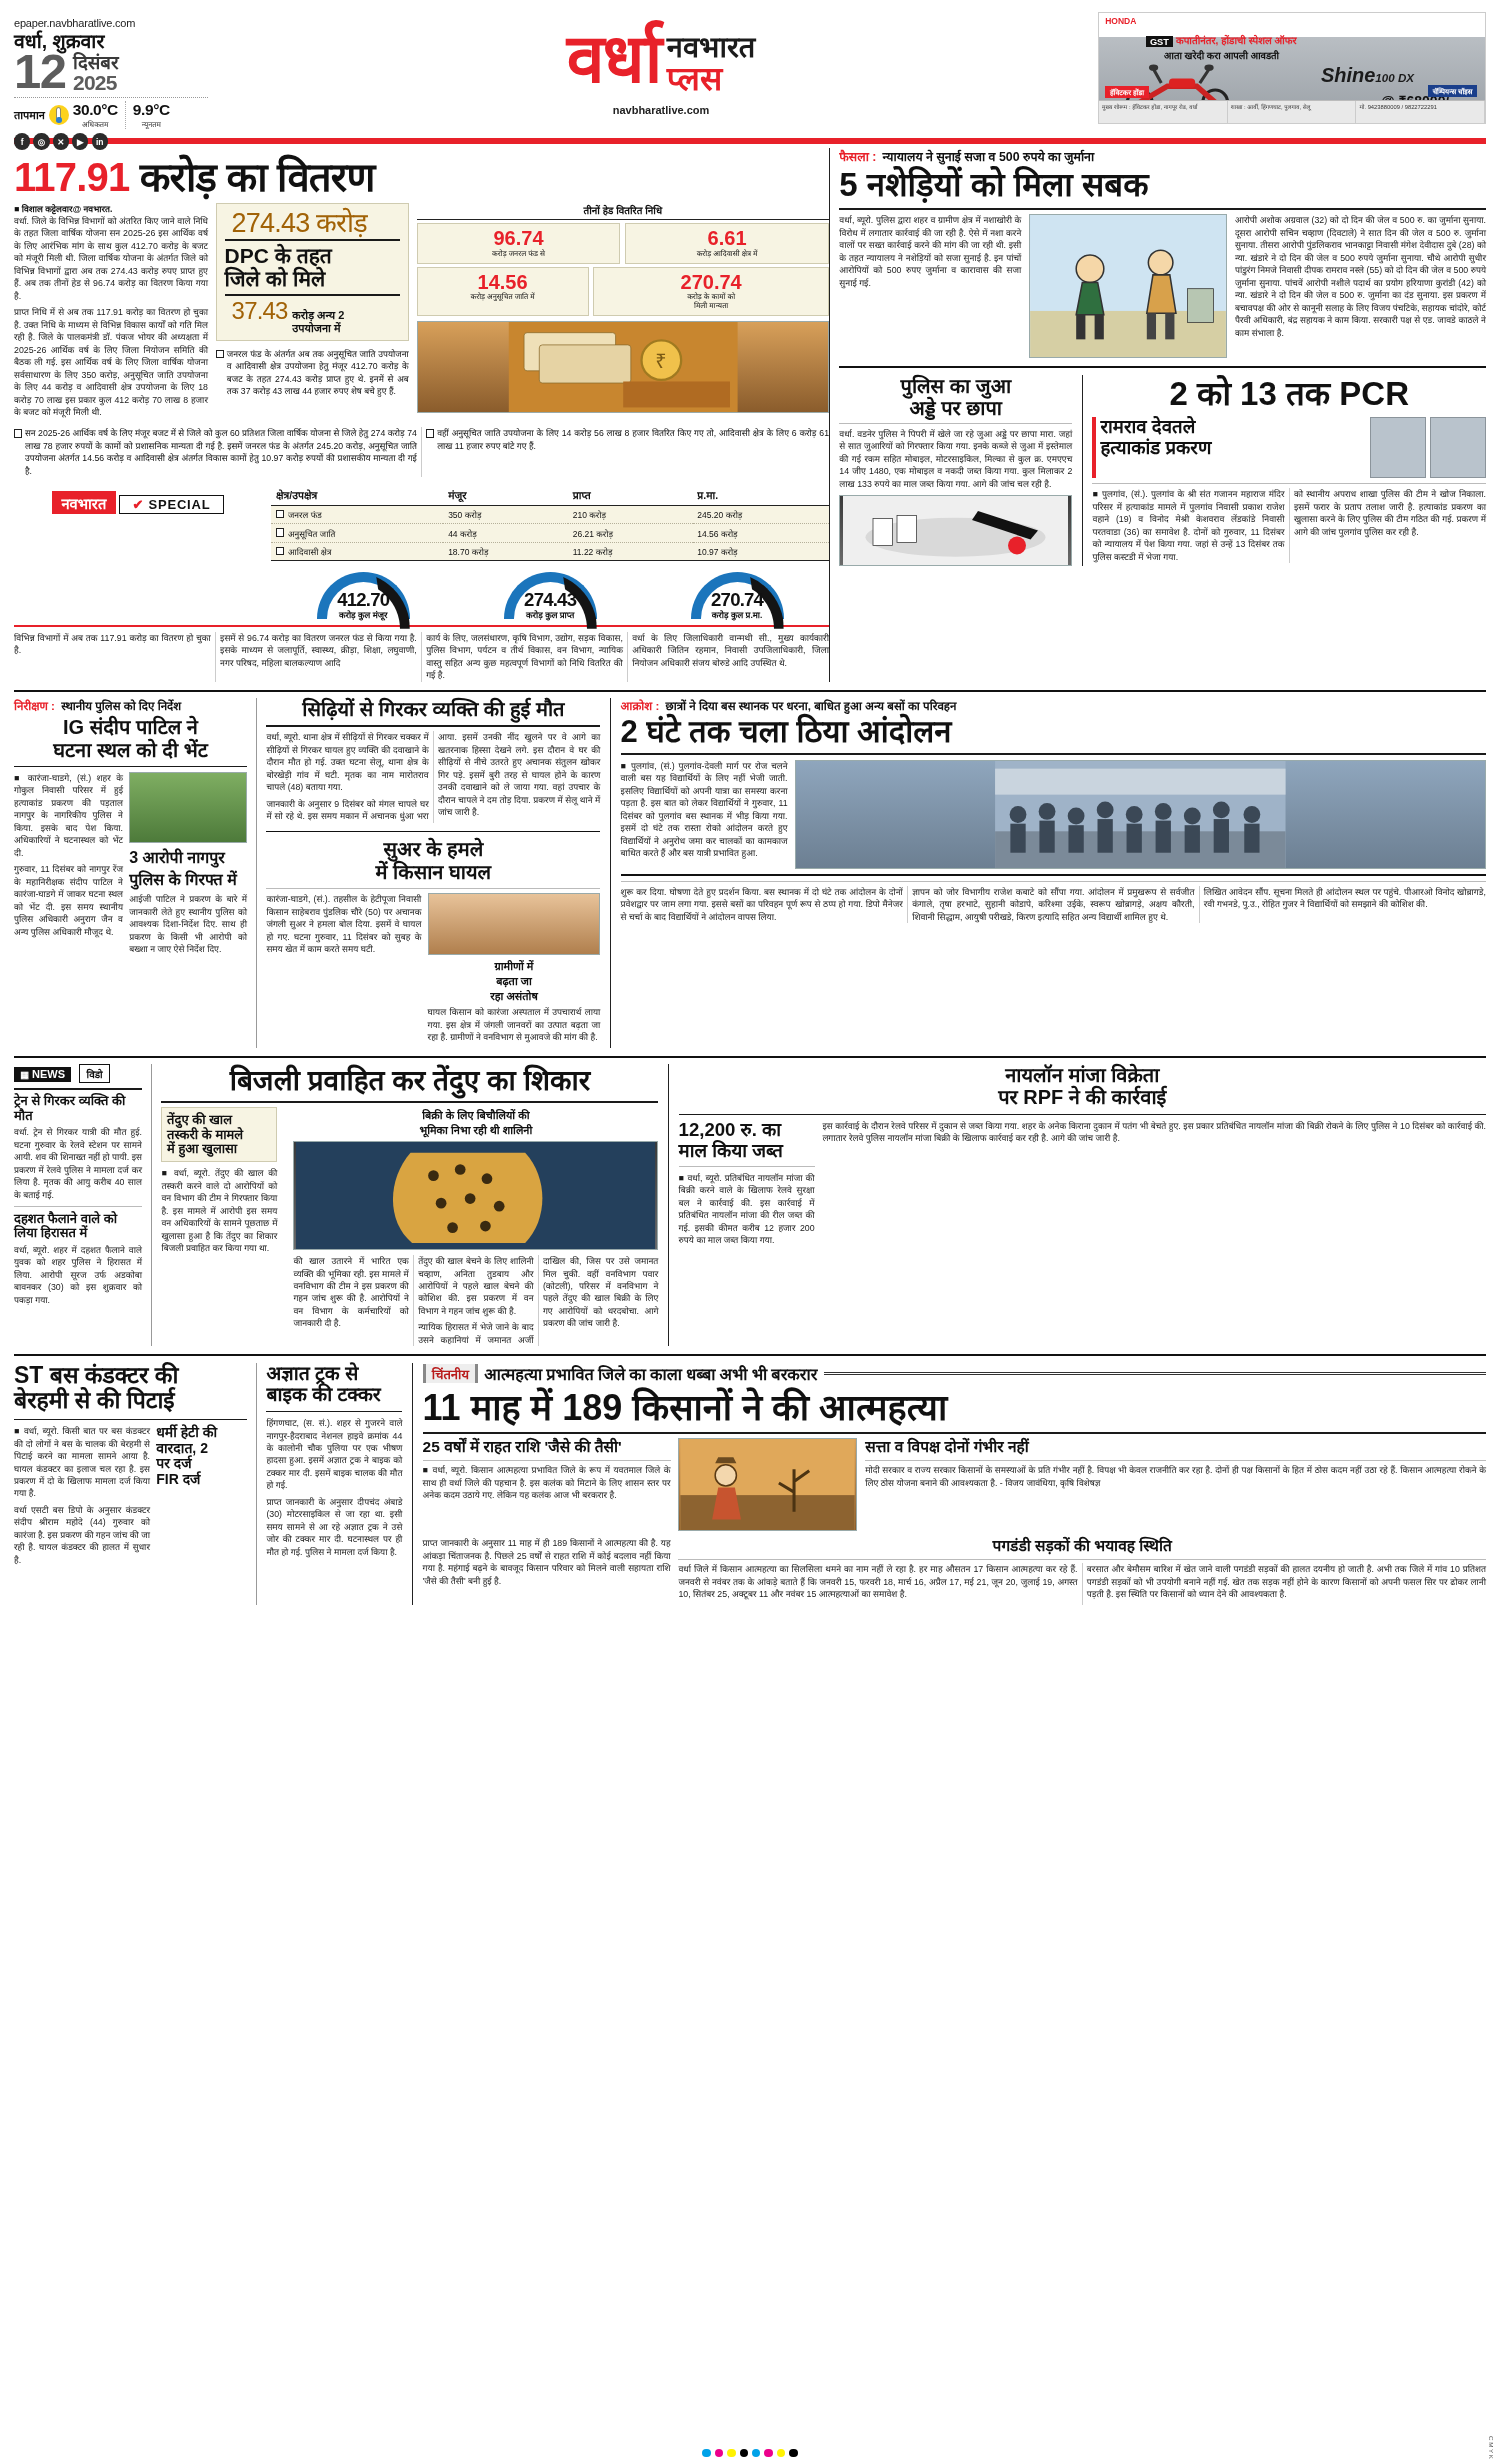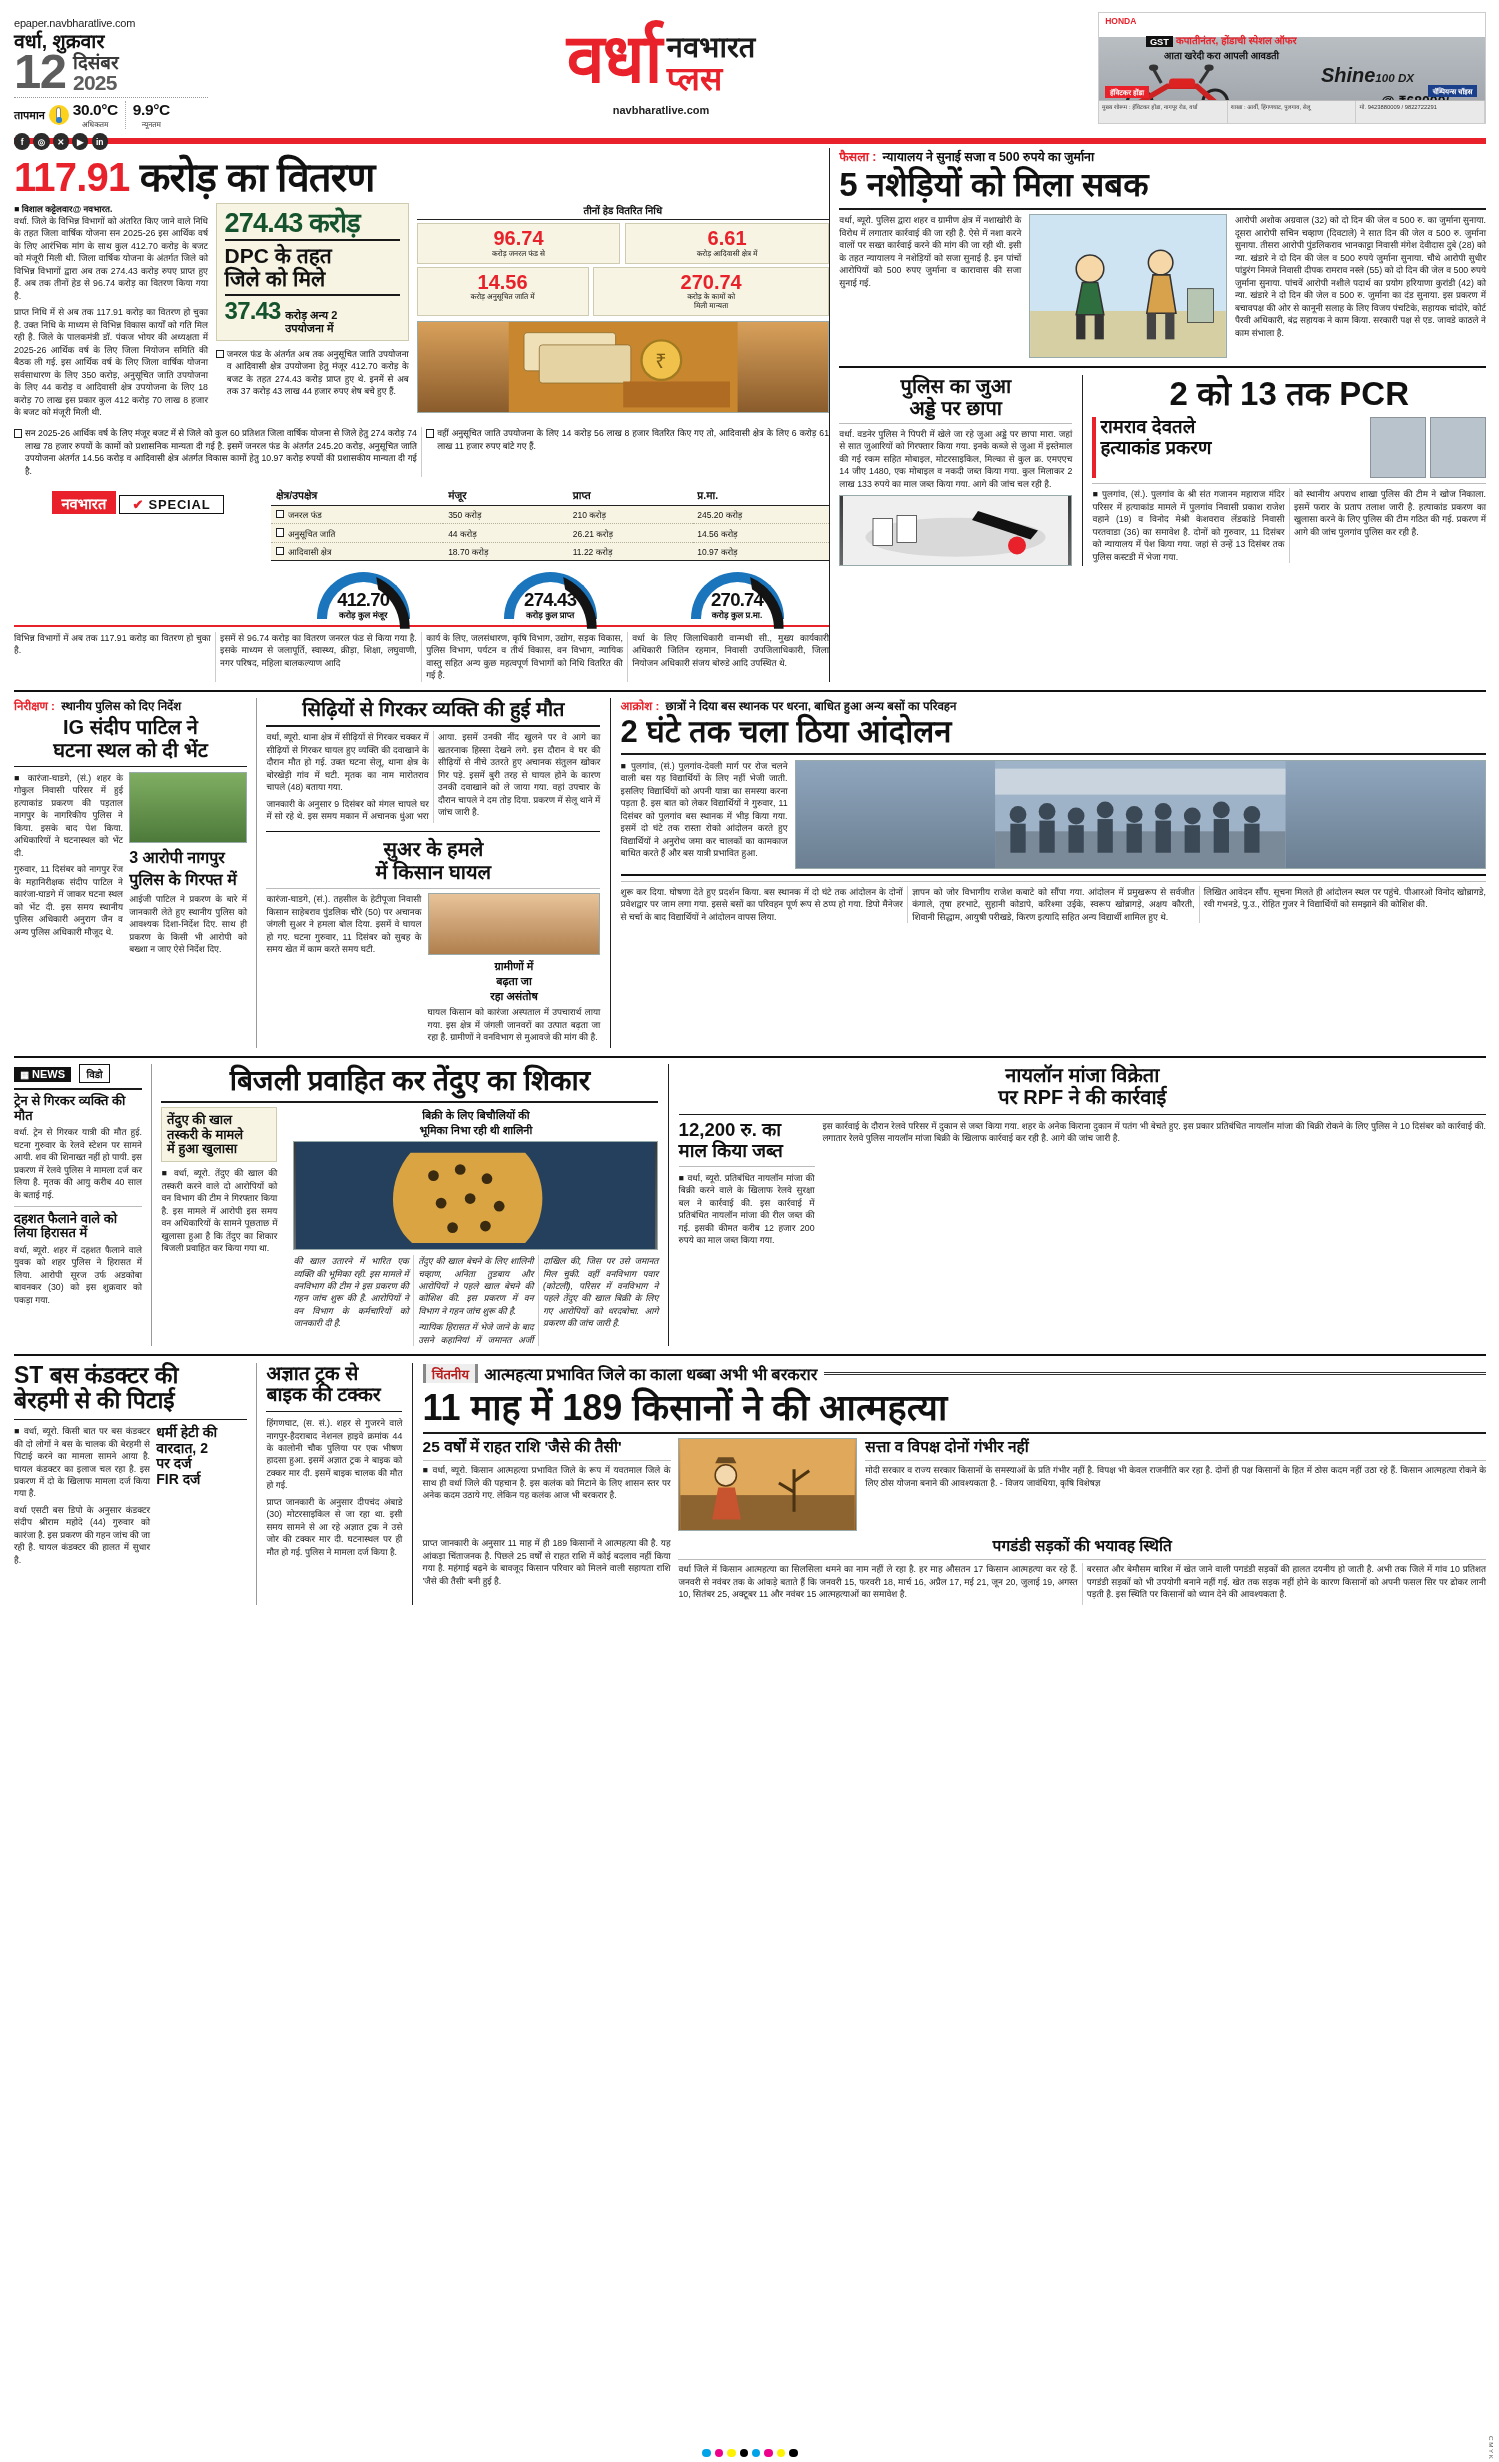--- a/index.html
+++ b/index.html
@@ -117,21 +117,21 @@
   .bullet-list li { list-style:none; margin-bottom:4.7px; padding-left:11px; position:relative;}
   .bullet-list li::before {
     content:""; position:absolute; left:0; top:2.3px; width:6.2px; height:6.2px;
     border:1.2px solid #222; background:#fff;
   }
   .byline { font-weight:bold; font-size:8.7px; }
 
   .box-yellow {
     background:#f7f4e3; border:0.8px solid #cfcbb0; padding:6.2px 7.8px;
   }
-  .bignum-red { color:#14532d; font-size:27px; font-weight:bold; letter-spacing:-0.8px; line-height:1;}
+  .bignum-red { color:#a16207; font-size:27px; font-weight:normal; letter-spacing:-0.8px; line-height:1;margin-left:7px;}
   .bignum-label { font-size:21px; font-weight:bold; line-height:1.1; }
 
   .stat-tiles { display:flex; gap:4.7px; }
   .tile { background:#f7f4e3; border:0.8px solid #cfcbb0; padding:3.9px 5.4px; text-align:center; flex:1;}
   .tile .v { color:#e8212a; font-size:20px; font-weight:bold; line-height:1; }
   .tile .l { font-size:7.4px; line-height:1.2; margin-top:1.6px; }
 
   .tbl { width:100%; border-collapse:collapse; background:#f7f4e3; font-size:8.5px; }
   .tbl th {
     background:#fff; font-size:10.5px; font-weight:bold; padding:3.1px 4.7px;
@@ -661,21 +661,21 @@
                   <circle cx="215" cy="36" r="7"></circle>
                   <circle cx="250" cy="48" r="7"></circle>
                 <circle cx="190" cy="80" r="7"></circle>
                   <circle cx="228" cy="74" r="7"></circle>
                   <circle cx="266" cy="84" r="7"></circle>
                 <circle cx="205" cy="112" r="7"></circle>
                   <circle cx="248" cy="110" r="7"></circle>
               </g>
             </svg>
           </div>
-          <div class="body-text cols3" style="margin-top:4.7px;font-style:italic;">
+          <div class="body-text cols3" style="margin-top:4.7px;">
             <p>की खाल उतारने में भारित एक व्यक्ति की भूमिका रही. इस मामले में वनविभाग की टीम ने इस प्रकरण की गहन जांच शुरू की है. आरोपियों ने वन विभाग के कर्मचारियों को जानकारी दी है.</p>
             <p>तेंदुए की खाल बेचने के लिए शालिनी चव्हाण, अनिता तुडबाय और आरोपियों ने पहले खाल बेचने की कोशिश की. इस प्रकरण में वन विभाग ने गहन जांच शुरू की है.</p>
             <p>न्यायिक हिरासत में भेजे जाने के बाद उसने कहानियां में जमानत अर्जी दाखिल की, जिस पर उसे जमानत मिल चुकी. वहीं वनविभाग पवार (कोटली), परिसर में वनविभाग ने पहले तेंदुए की खाल बिक्री के लिए गए आरोपियों को धरदबोचा. आगे प्रकरण की जांच जारी है.</p>
           </div>
         </div>
       </div>
     </div>
 
     <div class="vrule"></div>
 

